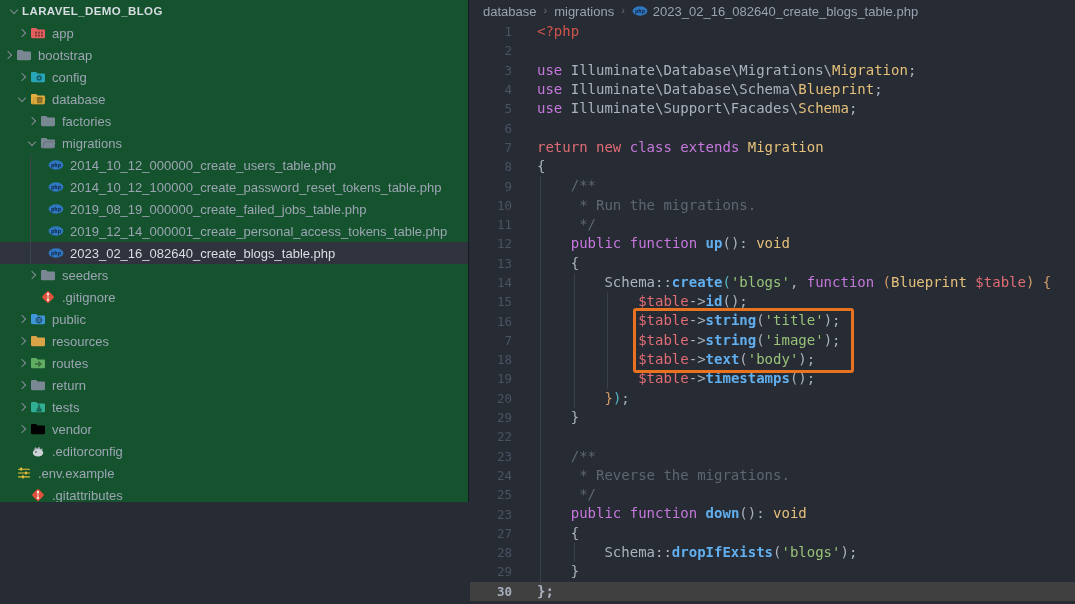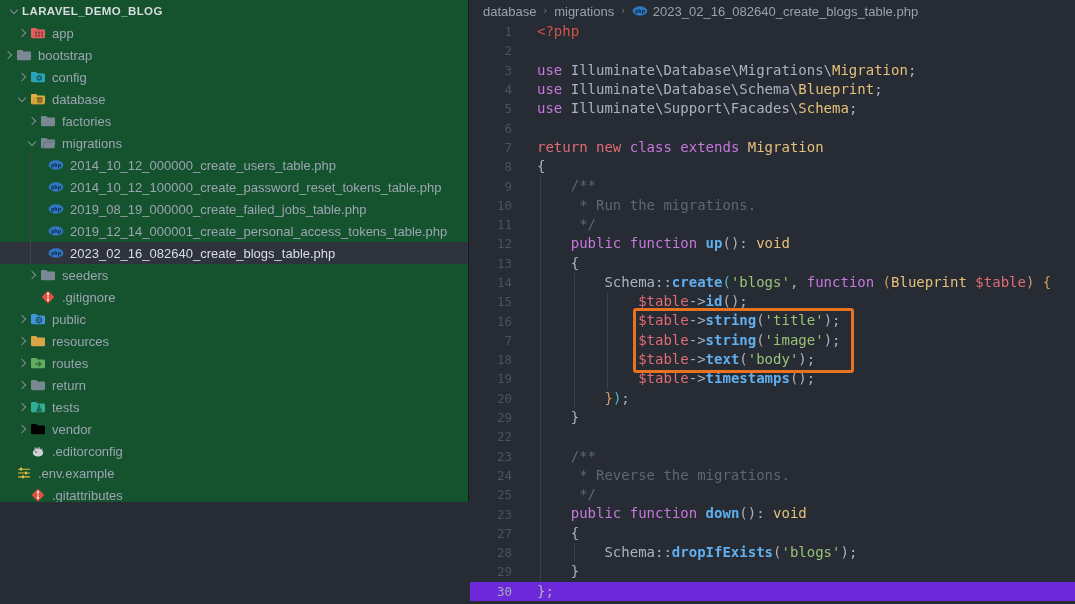--- a/index.html
+++ b/index.html
@@ -26,21 +26,21 @@
   .editor{position:absolute;left:470px;top:0;width:605px;height:604px;background:#272b33;overflow:hidden;}
   .bcrumb{height:22px;display:flex;align-items:center;padding-left:13px;font-size:13px;color:#9aa2b1;}
   .bcrumb .bseg{cursor:pointer;}
   .bcrumb .sep{margin:0 7px;color:#6c7380;font-size:11px;transform:translateY(-1px);}
   .bcrumb .ficon{margin-right:5px;flex:0 0 16px;}
   .codewrap{position:relative;}
   .cl{display:flex;height:19.3px;align-items:center;position:relative;}
   .ln{flex:0 0 42px;text-align:right;color:#4b5263;font-family:"DejaVu Sans Mono",monospace;font-size:12.5px;}
   .ct{margin:0 0 0 25px;font-family:"DejaVu Sans Mono",monospace;font-size:14px;
       line-height:19.3px;white-space:pre;z-index:1;}
-  .cl.active{background:#6d28d9;}
+  .cl.active{background:#404040;font-weight:bold;}
   .cl.active .ln{color:#a6adbb;}
   .eguide{position:absolute;width:1px;background:#3a404b;}
   .annbox{position:absolute;border:3px solid #e8721f;border-radius:3px;z-index:3;pointer-events:none;}
 </style>
 </head>
 <body>
 
 <div class="window">
 
   <aside class="sidebar">

